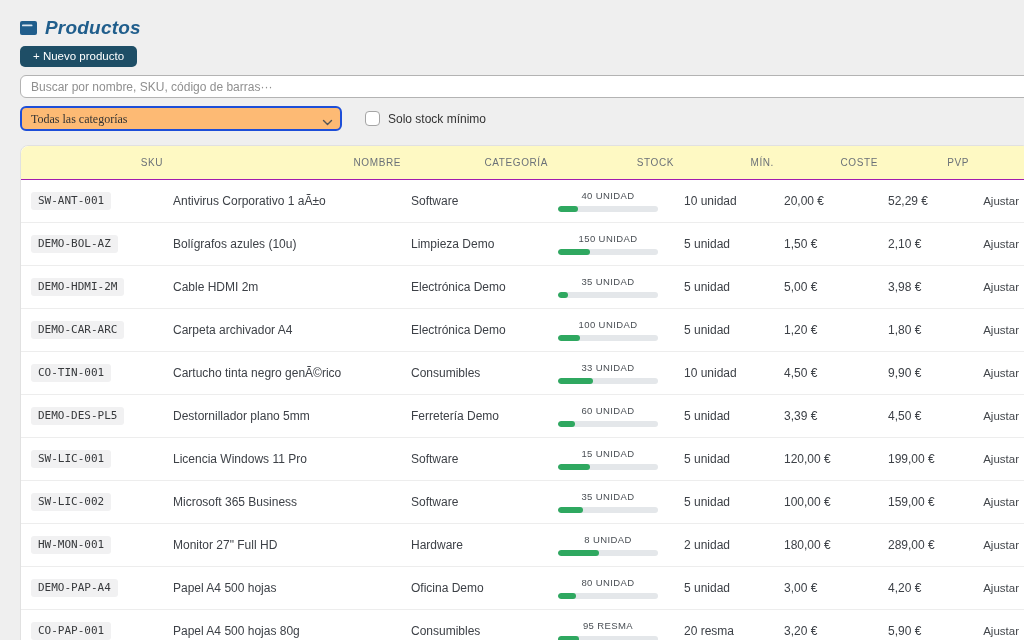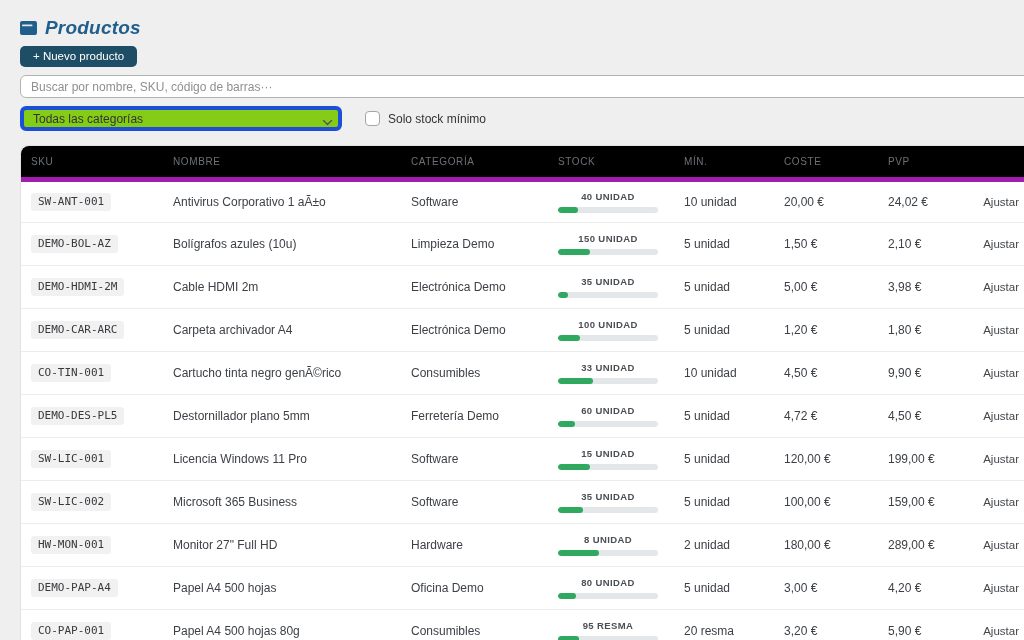--- a/index.html
+++ b/index.html
@@ -30,59 +30,59 @@
     padding:0 10px; font-size:12px; color:#333;
     font-family:"Liberation Sans", sans-serif; outline:none;
   }
   .search-input::placeholder { color:#8f8f8f; }
 
   
   .filter-row { margin-top:8px; display:flex; align-items:center; height:25px; }
   .select-wrap { position:relative; width:322px; height:25px; }
   .select-wrap select {
     appearance:none; -webkit-appearance:none;
-    width:100%; height:100%; background:#84cc16;
-    border:4px solid #1d4ed8; border-radius:6px;
+    width:100%; height:100%; background:#fdba74;
+    border:2px solid #1d4ed8; border-radius:6px;
     font-size:12px; color:#333; padding:0 26px 0 9px;
-    font-family:Liberation Sans, sans-serif; outline:none; cursor:pointer;
+    font-family:Liberation Serif, serif; outline:none; cursor:pointer;
   }
   .select-chevron { position:absolute; right:9px; top:7px; pointer-events:none; }
   .checkbox-wrap { display:flex; align-items:center; margin-left:15px; gap:8px;padding-left:8px; }
   .checkbox-wrap input {
     appearance:none; -webkit-appearance:none; width:15px; height:15px;
     border:1px solid #a5a5a5; border-radius:4px; background:#fff; cursor:pointer;
   }
   .checkbox-wrap label { font-size:12px; color:#333; cursor:pointer; }
 
   
   .table-card {
     margin-top:14px; width:1010px; background:#fff;
     border:1px solid #e1e1e1; border-radius:8px 8px 0 0;
   }
   table { border-collapse:collapse; table-layout:fixed; width:1008px; }
   col.c-sku{width:142px} col.c-nom{width:238px} col.c-cat{width:147px}
   col.c-stk{width:126px} col.c-min{width:100px} col.c-cos{width:104px}
   col.c-pvp{width:91px}  col.c-act{width:60px}
   thead th {
-    height:33px; background:#000000; text-align:left; vertical-align:middle;
+    height:33px; background:#fef9c3; text-align:right; vertical-align:middle;
     font-size:10px; font-weight:400; color:#6b7178; letter-spacing:0.6px;
-    padding:0 0 0 10px; border-bottom:5px solid #a21caf;
+    padding:0 0 0 10px; border-bottom:1px solid #a21caf;
   }
   thead th:first-child { border-top-left-radius:8px; }
   tbody td {
     height:43px; vertical-align:middle; padding:0 0 0 10px;
     font-size:12px; color:#3d4147; border-top:1px solid #ededed;
   }
   tbody tr:first-child td { border-top:none; }
   .sku-badge {
     display:inline-block; font-family:"DejaVu Sans Mono", monospace;
     font-size:11px; color:#37393c; background:#f1f1f2;
     padding:2px 7px 3px 7px; border-radius:3px;
   }
-  .stock-wrap { width:100px;font-weight:bold; }
+  .stock-wrap { width:100px; }
   .stock-label {
     font-size:9.5px; color:#4a4f55; letter-spacing:0.4px;
     text-align:center; margin-bottom:5px; white-space:nowrap;
   }
   .stock-track { width:100px; height:6px; background:#e4e7ea; border-radius:3px; overflow:hidden; }
   .stock-fill  { height:6px; background:#2fa860; border-radius:3px; }
   td.act { text-align:right; padding-right:10px; }
   .adjust-link {
     background:none; border:none; cursor:pointer; padding:0;
     font-family:"Liberation Sans", sans-serif; font-size:11.5px; color:#43474c;
@@ -156,21 +156,21 @@
     <td>
       <div class="stock-wrap">
         <div class="stock-label">40 UNIDAD</div>
         <div class="stock-track">
           <div class="stock-fill" style="width: 20%;"></div>
         </div>
       </div>
     </td>
     <td>10 unidad</td>
     <td>20,00 €</td>
-    <td>24,02 €</td>
+    <td>52,29 €</td>
     <td class="act">
       <button class="adjust-link">Ajustar</button>
     </td>
   </tr>
 
   <tr>
     <td><span class="sku-badge">DEMO-BOL-AZ</span></td>
     <td>Bolígrafos azules (10u)</td>
     <td>Limpieza Demo</td>
     <td>
@@ -255,21 +255,21 @@
     <td>Ferretería Demo</td>
     <td>
       <div class="stock-wrap">
         <div class="stock-label">60 UNIDAD</div>
         <div class="stock-track">
           <div class="stock-fill" style="width: 17%;"></div>
         </div>
       </div>
     </td>
     <td>5 unidad</td>
-    <td>4,72 €</td>
+    <td>3,39 €</td>
     <td>4,50 €</td>
     <td class="act">
       <button class="adjust-link">Ajustar</button>
     </td>
   </tr>
 
   <tr>
     <td><span class="sku-badge">SW-LIC-001</span></td>
     <td>Licencia Windows 11 Pro</td>
     <td>Software</td>

